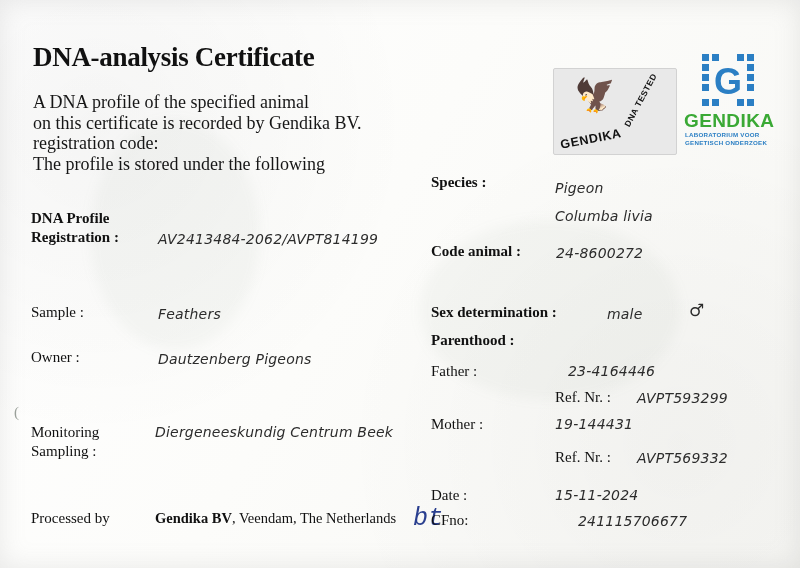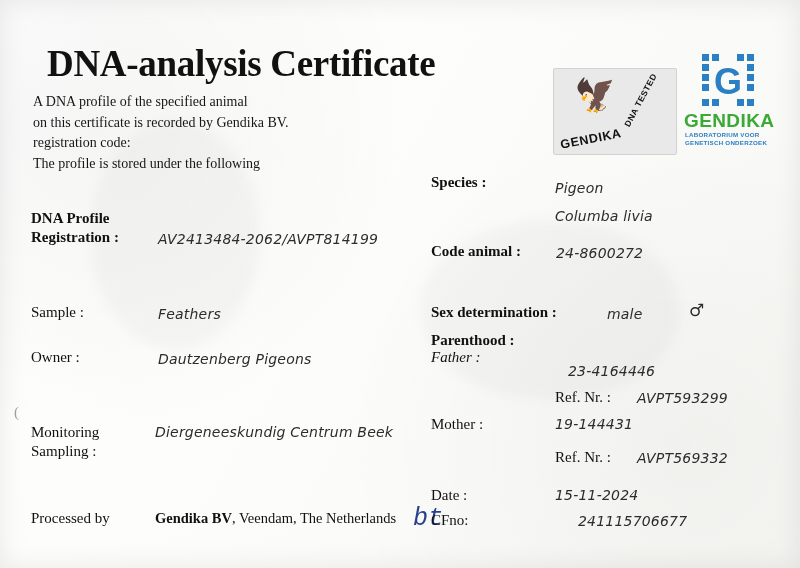--- a/index.html
+++ b/index.html
@@ -48,32 +48,31 @@
     pointer-events: none;
   }
 
   
   .title {
     position: absolute;
     left: 33px;
     top: 42px;
     font-family: "Liberation Serif", serif;
     font-weight: bold;
-    font-size: 37px;
+    font-size: 27px;
     letter-spacing: -0.3px;
     color: #111;
-    margin-left: 14px;
   }
 
   .intro {
     position: absolute;
     left: 33px;
     top: 92px;
     width: 400px;
-    font-size: 14px;
+    font-size: 18px;
     line-height: 20.5px;
     color: #161616;
   }
 
   
   .stamp {
     position: absolute;
     left: 553px;
     top: 68px;
     width: 122px;
@@ -261,21 +260,21 @@
 
   <div class="label bold" style="left:431px; top:243px;">Code animal :</div>
   <div class="hand italic" style="left:556px; top:245px;">24-8600272</div>
 
   <div class="label bold" style="left:431px; top:304px;">Sex determination  :</div>
   <div class="hand italic" style="left:607px; top:306px;">male</div>
   <div class="male-sym" style="left:689px; top:300px;">♂</div>
 
   <div class="label bold" style="left:431px; top:332px;">Parenthood :</div>
 
-  <div class="label" style="left:431px; top:349px;font-style:italic;">Father :</div>
+  <div class="label" style="left:431px; top:363px;">Father :</div>
   <div class="hand italic" style="left:568px; top:363px;">23-4164446</div>
   <div class="label" style="left:555px; top:389px;">Ref. Nr. :</div>
   <div class="hand italic" style="left:637px; top:390px;">AVPT593299</div>
 
   <div class="label" style="left:431px; top:416px;">Mother :</div>
   <div class="hand italic" style="left:555px; top:416px;">19-144431</div>
   <div class="label" style="left:555px; top:449px;">Ref. Nr. :</div>
   <div class="hand italic" style="left:637px; top:450px;">AVPT569332</div>
 
   <div class="label" style="left:431px; top:487px;">Date :</div>

